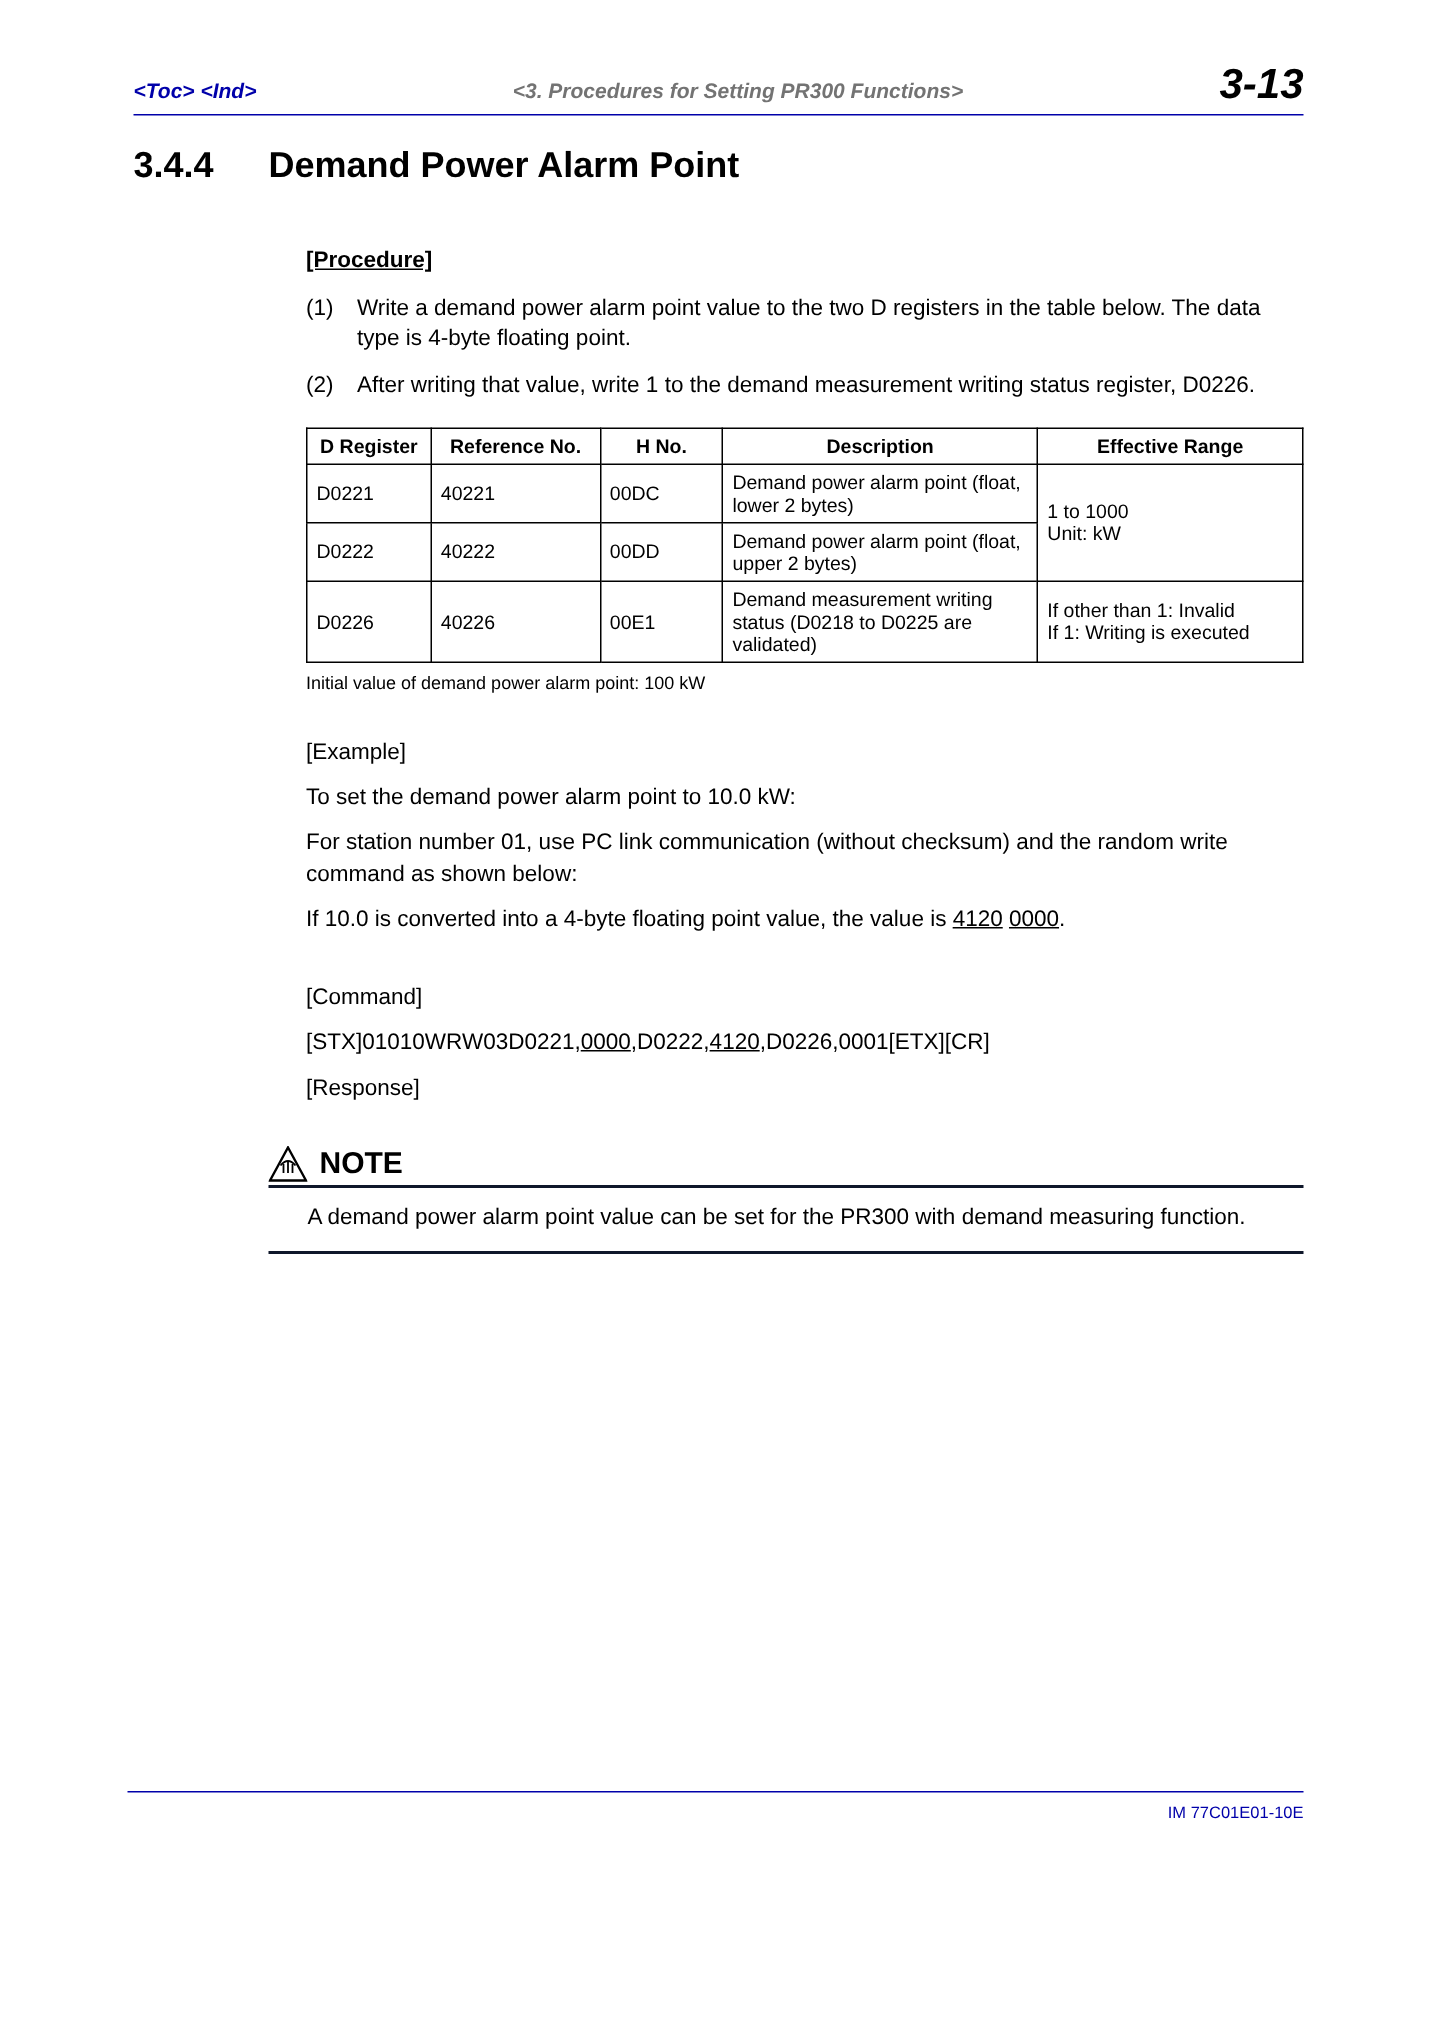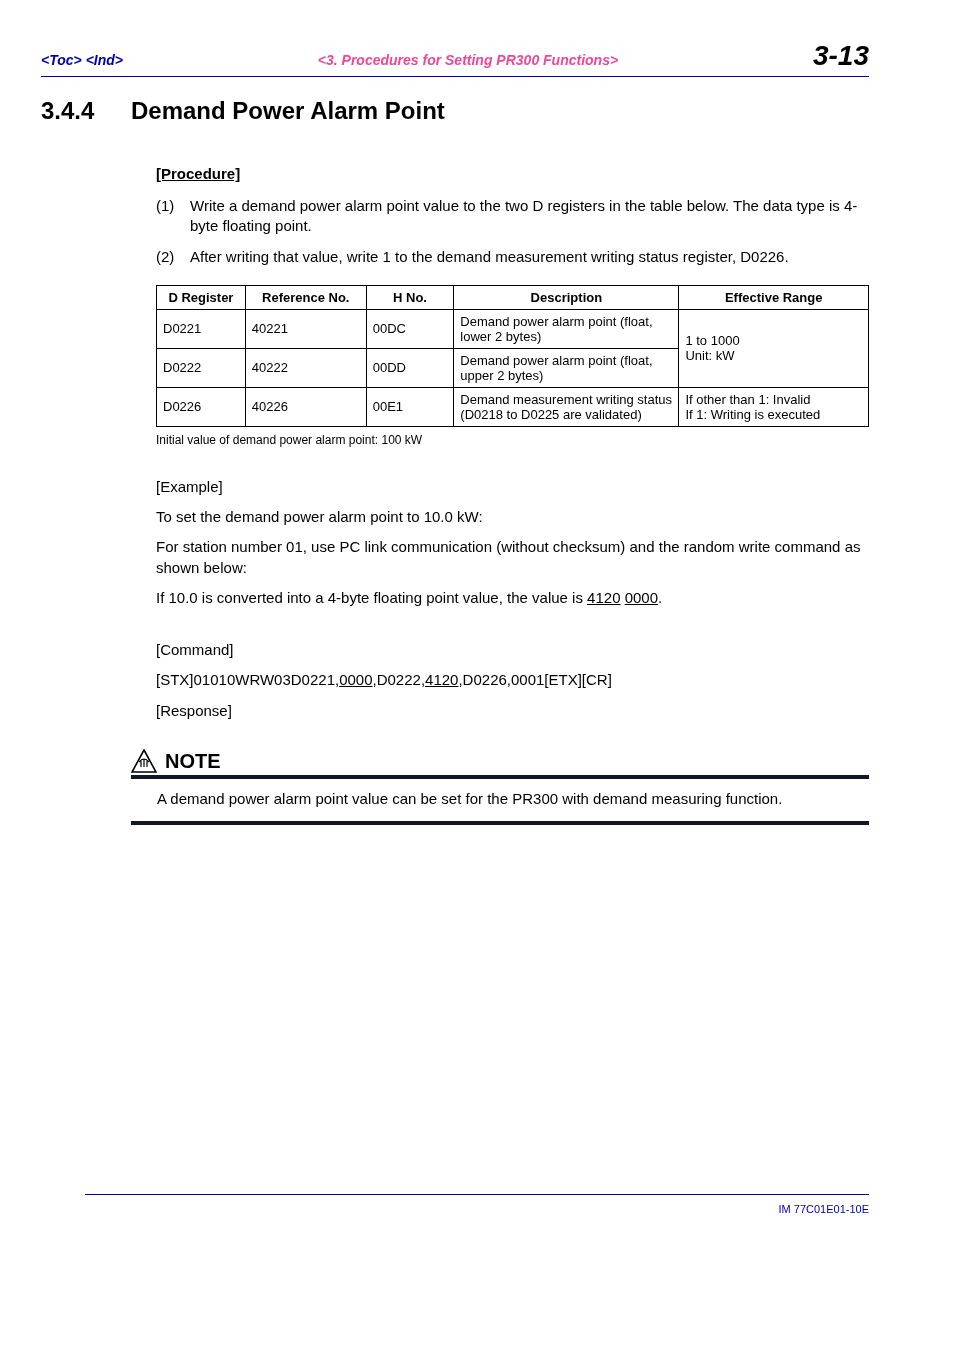--- a/index.html
+++ b/index.html
@@ -4,39 +4,39 @@
 <style>
   * { box-sizing: border-box; }
   body {
     margin: 0;
     background: #fff;
     font-family: Arial, Helvetica, sans-serif;
     color: #000;
     width: 954px;
   }
   .page {
-    padding: 40px 85px 30px 41px;
+    padding: 40px 85px 30px 89px;
     position: relative;
     height: 1263px;
   }
   .header-row {
     display: flex;
     justify-content: space-between;
     align-items: baseline;
     font-size: 14px;
     margin-bottom: 4px;
   }
   .header-left a {
     color: #0000aa;
     text-decoration: none;
     font-weight: bold;
     font-style: italic;
   }
   .header-center {
-    color: #ec4899;
+    color: #737373;
     font-weight: bold;
     font-style: italic;
     font-size: 14px;
   }
   .page-num {
     font-size: 28px;
     font-weight: bold;
     font-style: italic;
   }
   .header-rule {
@@ -109,33 +109,33 @@
   .u { text-decoration: underline; }
   .gap { height: 22px; }
   .note-block {
     margin-left: 90px;
     margin-top: 28px;
   }
   .note-head-row {
     display: flex;
     align-items: flex-end;
     gap: 8px;
-    border-bottom: 4px solid #0f172a;
+    border-bottom: 2px solid #0f172a;
     padding-bottom: 2px;
   }
   .note-title {
     font-size: 20px;
     font-weight: bold;
   }
   .note-icon svg { display: block; }
   .note-body {
     font-size: 15px;
     line-height: 1.35;
     padding: 10px 0 12px 26px;
-    border-bottom: 4px solid #0f172a;
+    border-bottom: 2px solid #0f172a;
   }
   .footer {
     position: absolute;
     bottom: 48px;
     left: 85px;
     right: 85px;
   }
   .footer-rule {
     border: none;
     border-top: 1.5px solid #0000aa;

